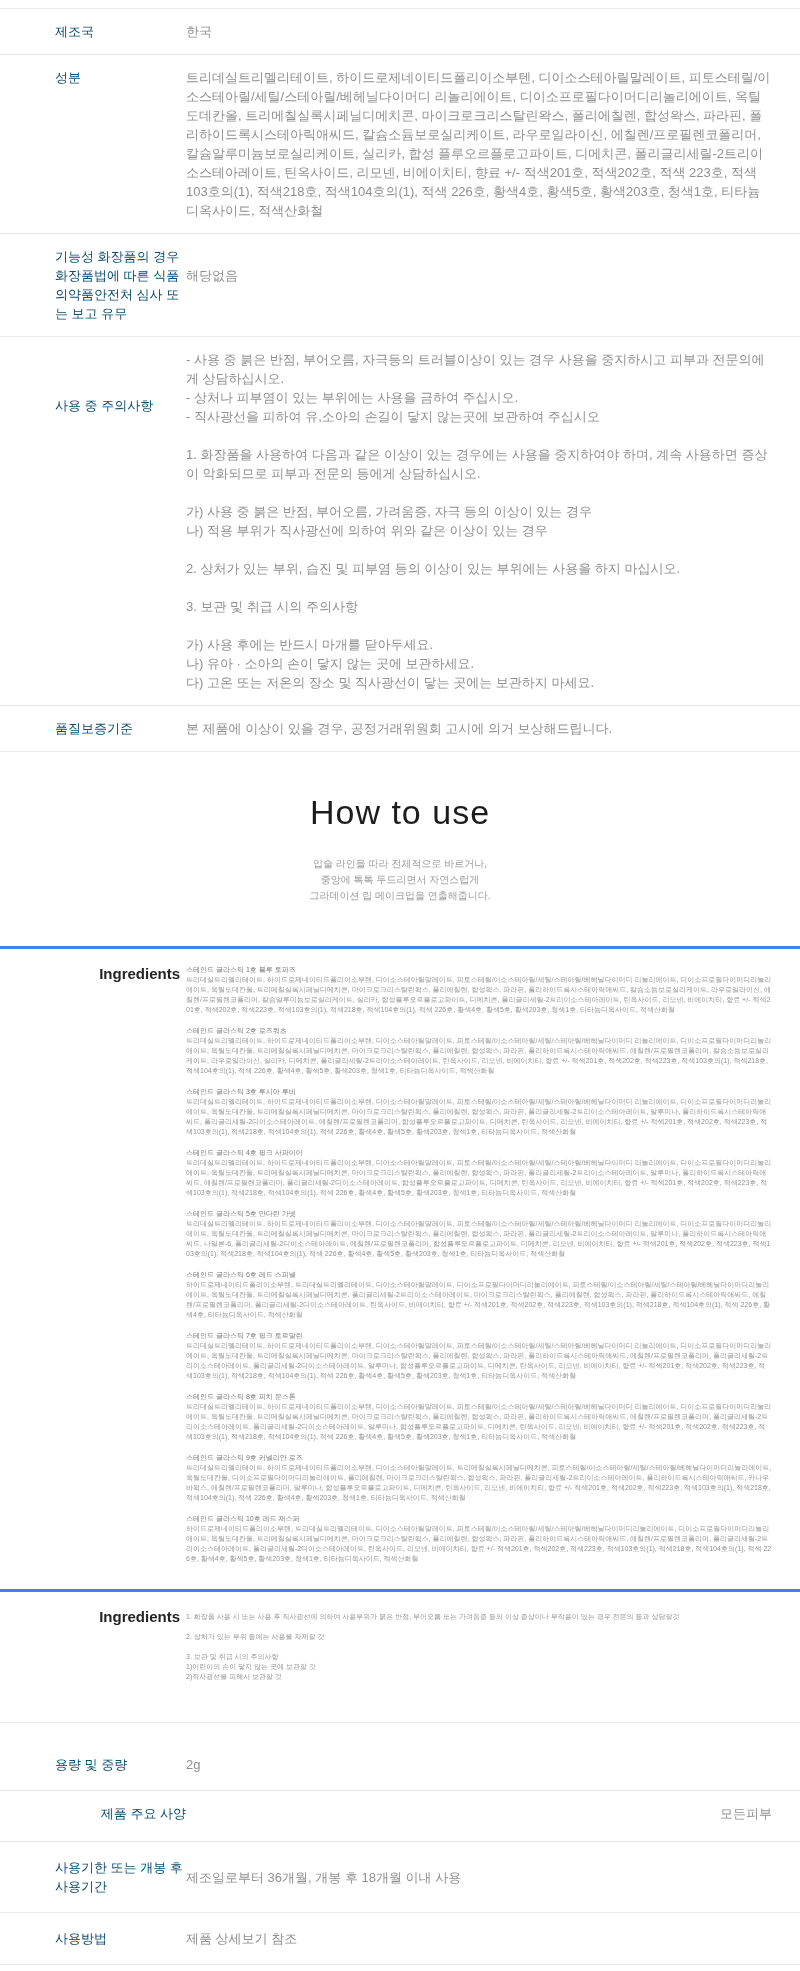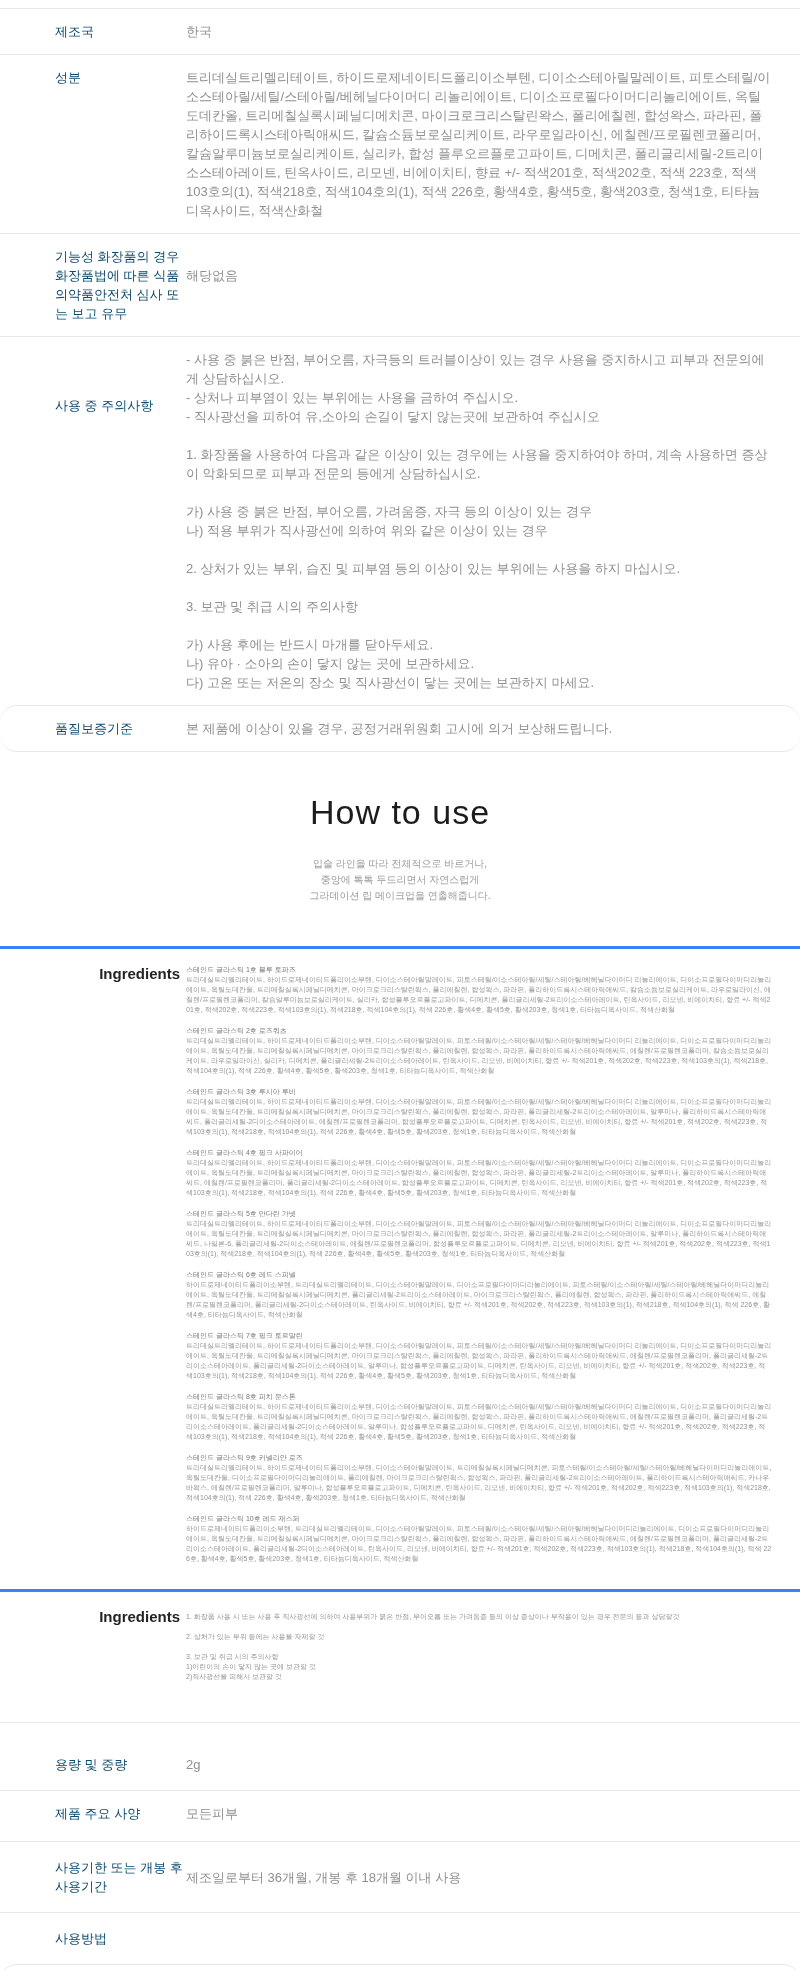--- a/index.html
+++ b/index.html
@@ -12,21 +12,21 @@
   .page{width:800px;overflow:hidden;background:#fff;}
 
   
   .spec-table{width:100%;}
   .spec-row{
     display:flex;
     border-top:1px solid #e8e8e8;
     padding:13px 28px 13px 55px;
     box-sizing:border-box;
   }
-  .spec-row:last-child{border-bottom:1px solid #e8e8e8;border-radius:17px;}
+  .spec-row:last-child{border-bottom:1px solid #e8e8e8;}
   .spec-label{
     width:131px;flex:none;
     color:#0c4a6e;font-size:13px;line-height:19px;
   }
   .spec-value{
     flex:1;
     color:#8f8f8f;font-size:13px;line-height:19px;
     white-space:pre-line;
   }
   .row-caution .spec-label{padding-top:46px;}
@@ -170,30 +170,31 @@
 1)어린이의 손이 닿지 않는 곳에 보관할 것
 2)직사광선을 피해서 보관할 것</div>
     </div>
   </div>
 
   <div class="spec-table">
     <div class="spec-row" style="padding-top:32px;padding-bottom:16px;">
       <div class="spec-label">용량 및 중량</div>
       <div class="spec-value">2g</div>
     </div>
-    <div class="spec-row" style="padding-bottom:18px;">
+    <div class="spec-row" style="padding-bottom:18px;text-align:right;">
       <div class="spec-label">제품 주요 사양</div>
       <div class="spec-value">모든피부</div>
     </div>
     <div class="spec-row" style="padding-top:16px;padding-bottom:16px;">
       <div class="spec-label">사용기한 또는 개봉 후 사용기간</div>
       <div class="spec-value" style="padding-top:10px;">제조일로부터 36개월, 개봉 후 18개월 이내 사용</div>
     </div>
     <div class="spec-row" style="padding-top:16px;padding-bottom:16px;">
       <div class="spec-label">사용방법</div>
+      <div class="spec-value">제품 상세보기 참조</div>
     </div>
     <div class="spec-row" style="padding-top:11px;padding-bottom:11px;">
       <div class="spec-label">제조자</div>
       <div class="spec-value">㈜ 아모레퍼시픽</div>
     </div>
 
   </div>
 
 </div>
 

